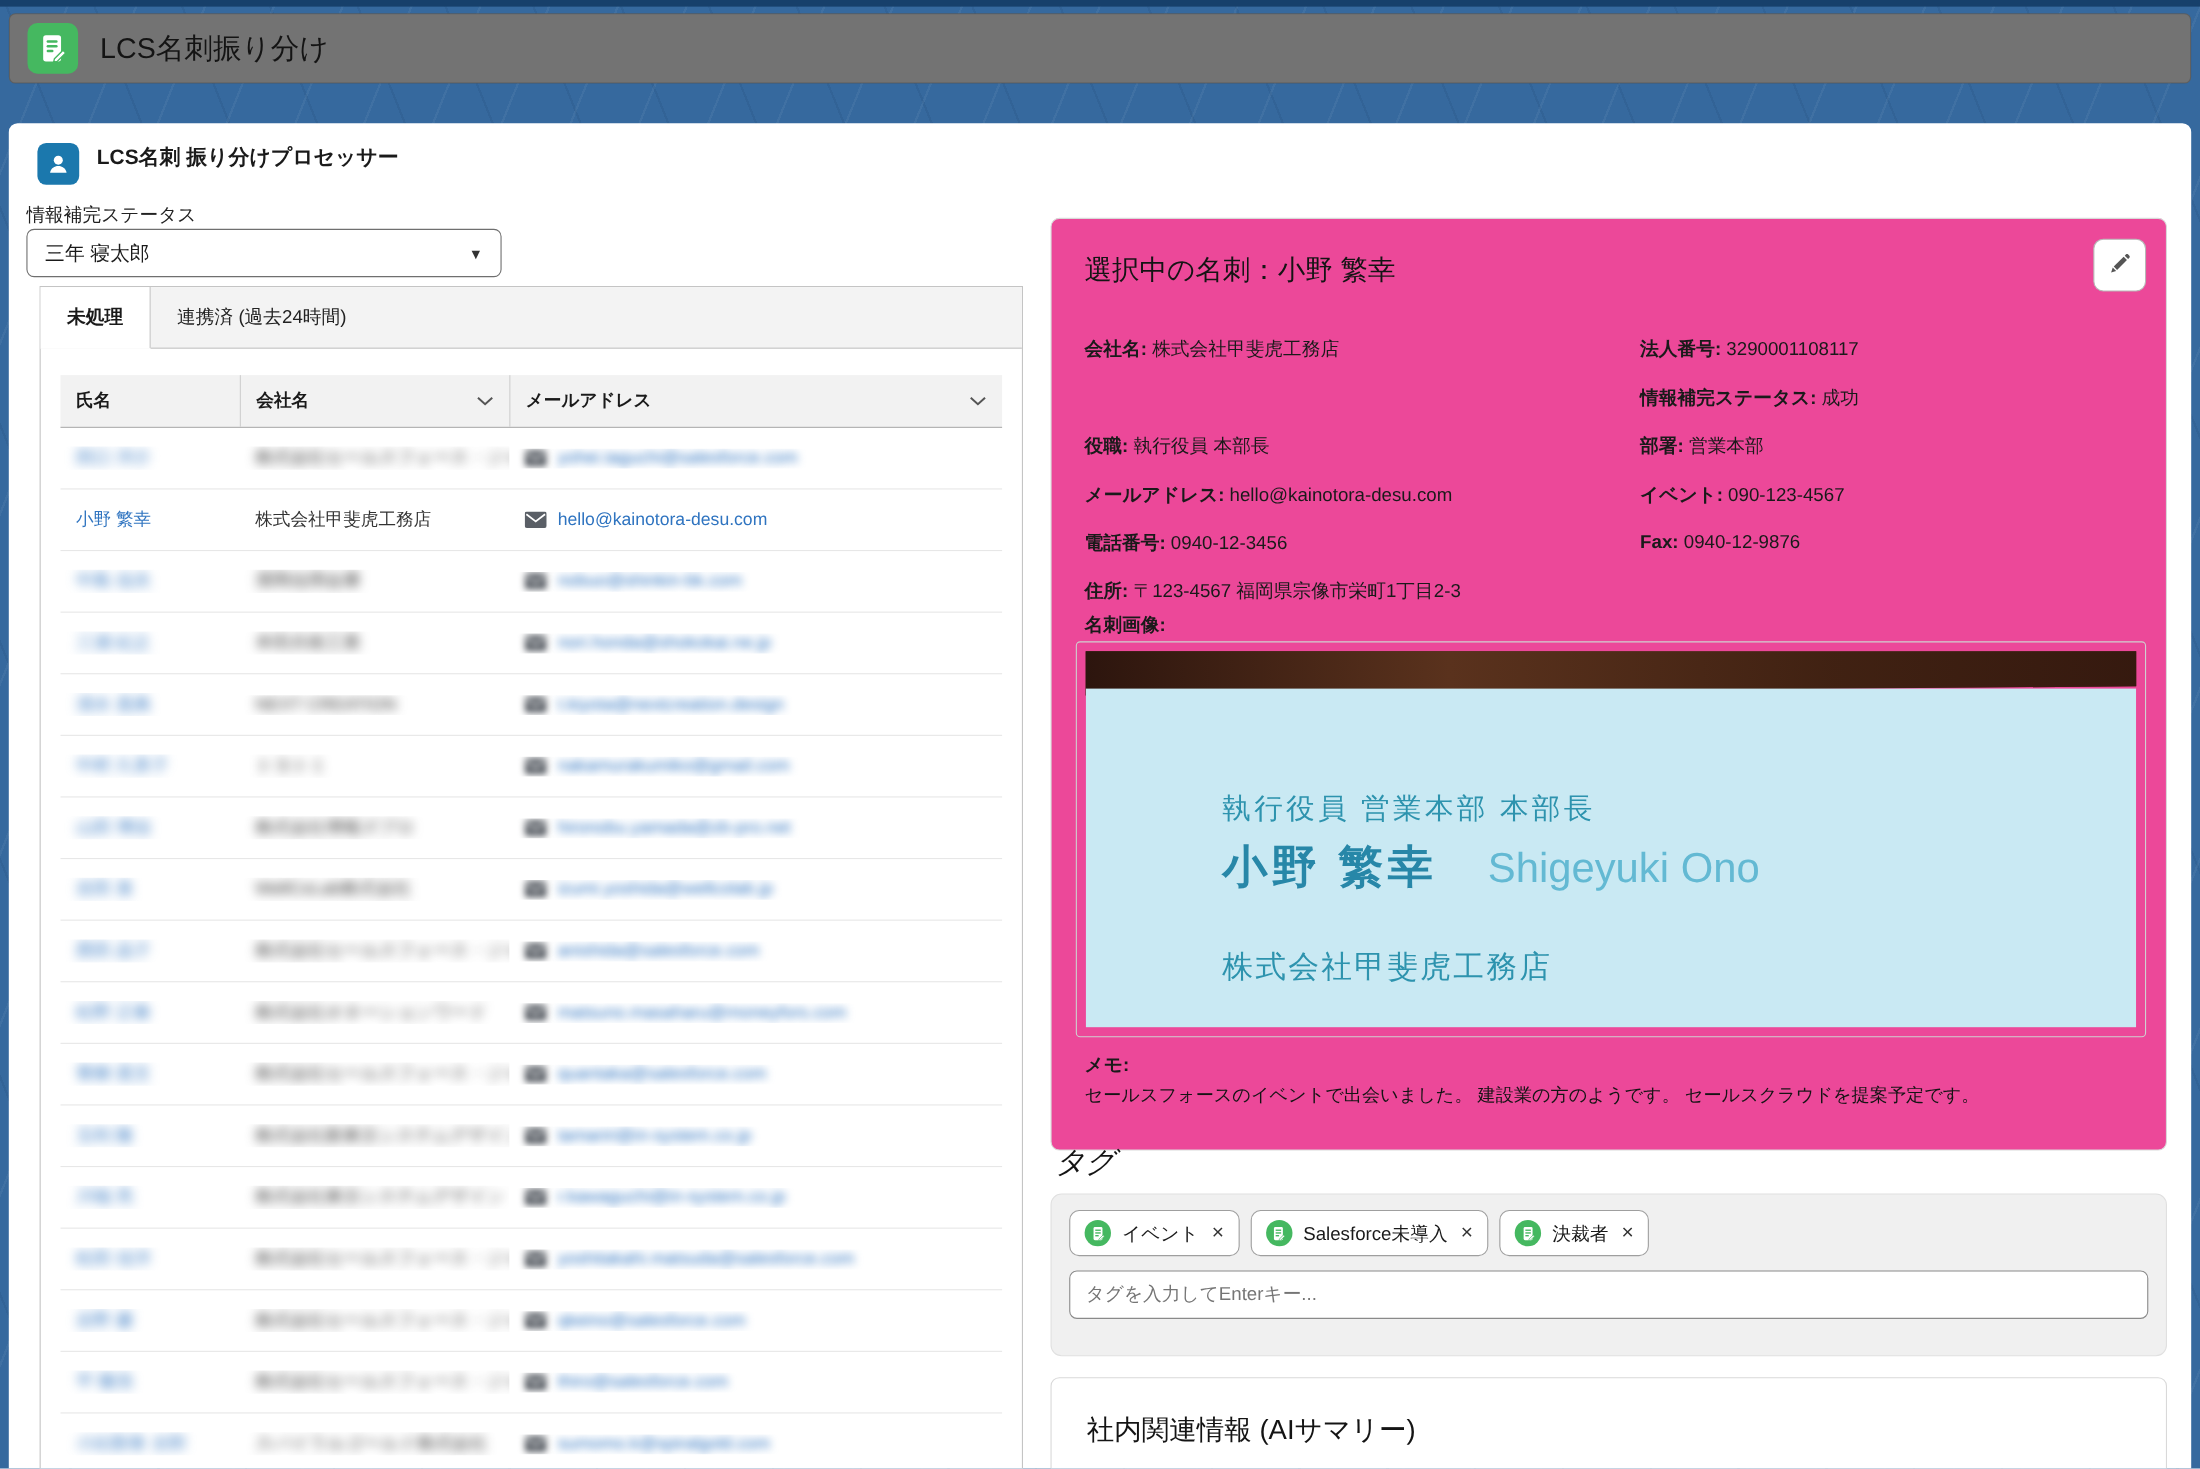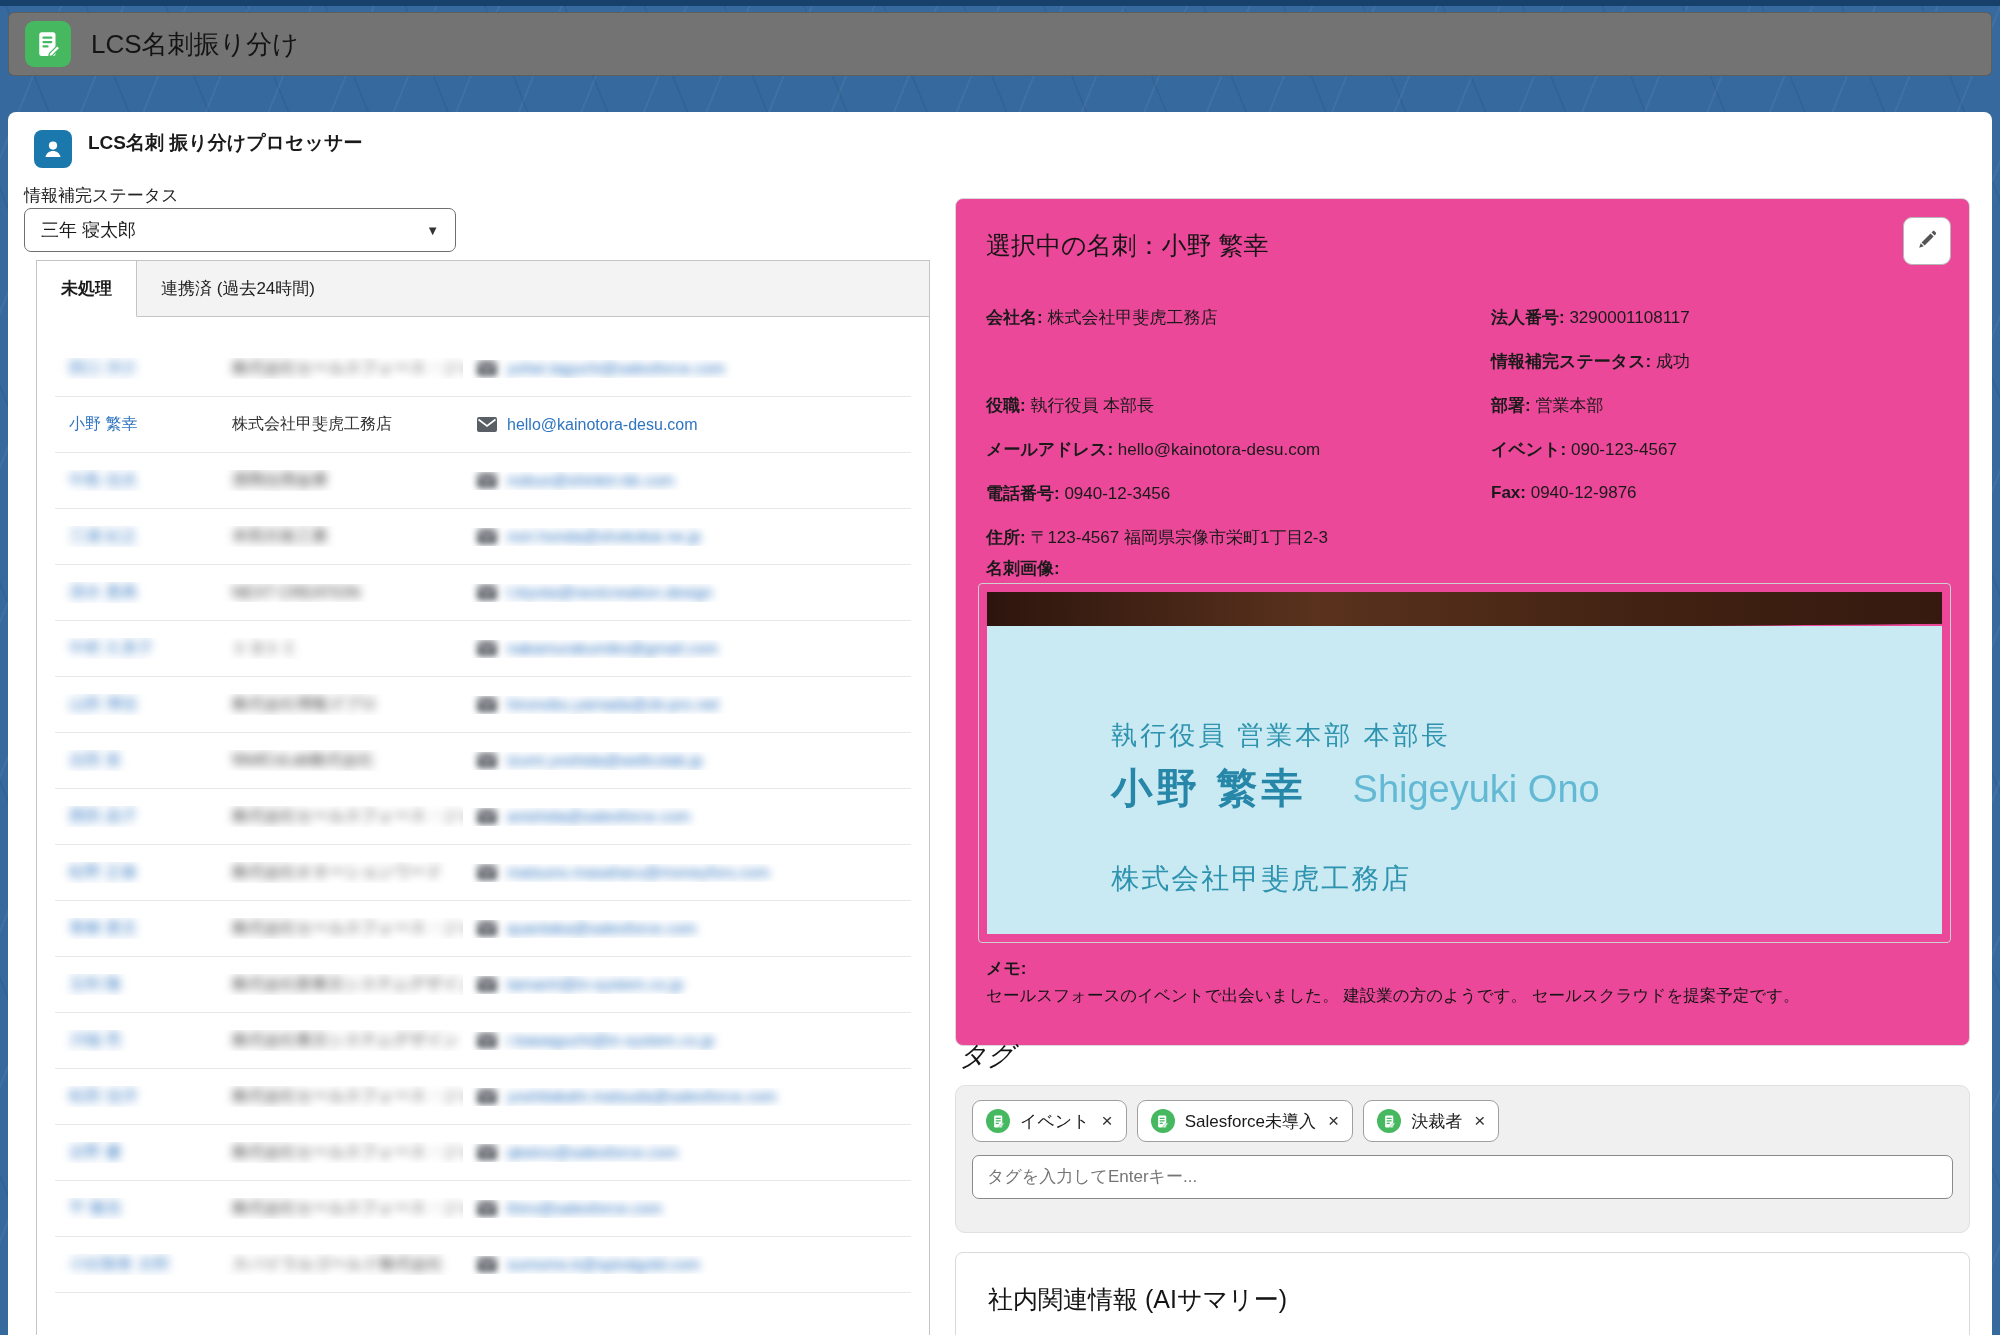--- a/index.html
+++ b/index.html
@@ -148,20 +148,37 @@
     <span>三年 寝太郎</span>
     <span class="caret">▼</span>
   </div>
 
   <div class="tabbox">
     <div class="tabstrip">
       <div class="tab active">未処理</div>
       <div class="tab inactive">連携済 (過去24時間)</div>
     </div>
     <div class="table">
+      <div class="thead">
+        <div class="th c1">
+          <span>氏名</span>
+        </div>
+        <div class="th c2">
+          <span>会社名</span>
+          <span><svg width="16" height="9" viewBox="0 0 16 9">
+                <path d="M1.5 1.5l6.5 6 6.5-6" fill="none" stroke="#555" stroke-width="1.8"></path>
+              </svg></span>
+        </div>
+        <div class="th c3">
+          <span>メールアドレス</span>
+          <span><svg width="16" height="9" viewBox="0 0 16 9">
+                <path d="M1.5 1.5l6.5 6 6.5-6" fill="none" stroke="#555" stroke-width="1.8"></path>
+              </svg></span>
+        </div>
+      </div>
       <div id="tbody">
           <div class="trow redacted">
             <div class="cell c1"><span class="name">田口 洋介</span></div>
             <div class="cell c2"><span class="comp">株式会社セールスフォース・ジャパン</span></div>
             <div class="cell c3">
               <span class="mail-ic">
                 <svg width="20" height="15" viewBox="0 0 20 15">
                   <rect width="20" height="15" rx="2" fill="#5a5f66"></rect>
                   <path d="M1.5 2.5l8.5 6.5 8.5-6.5" fill="none" stroke="#fff" stroke-width="1.6"></path>
                 </svg>

